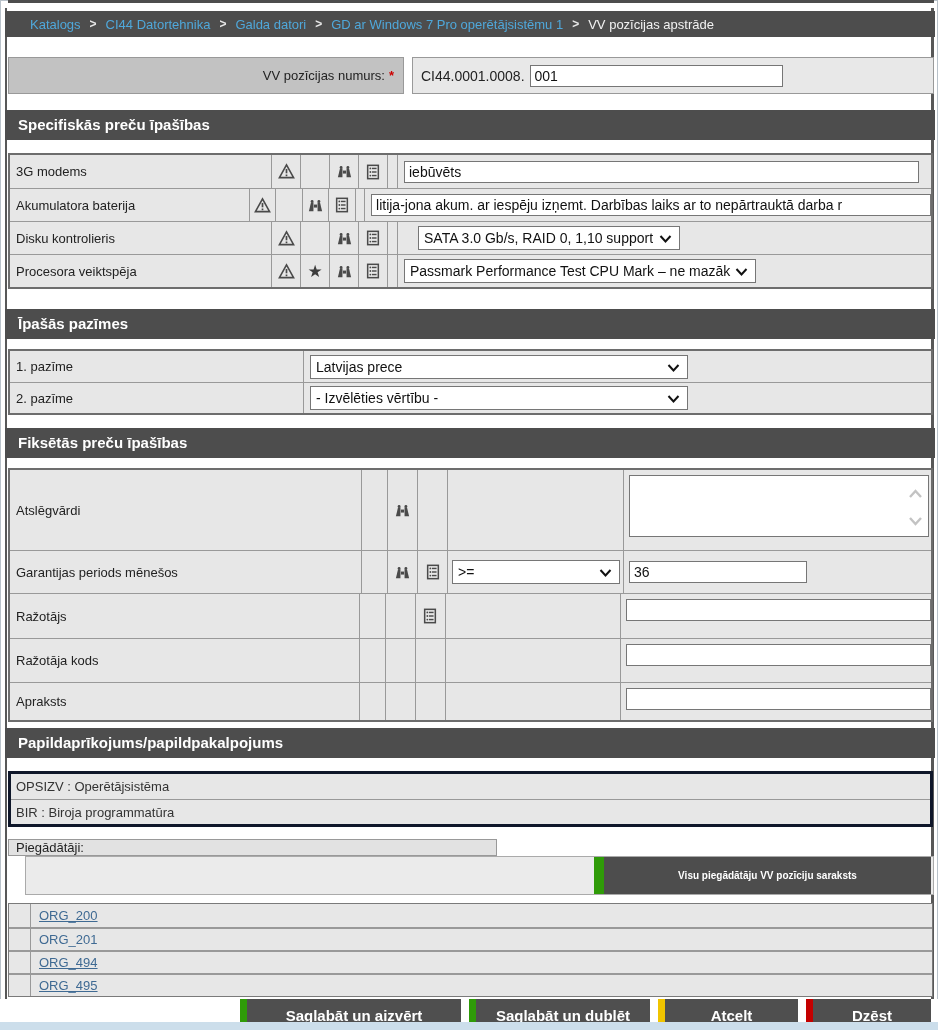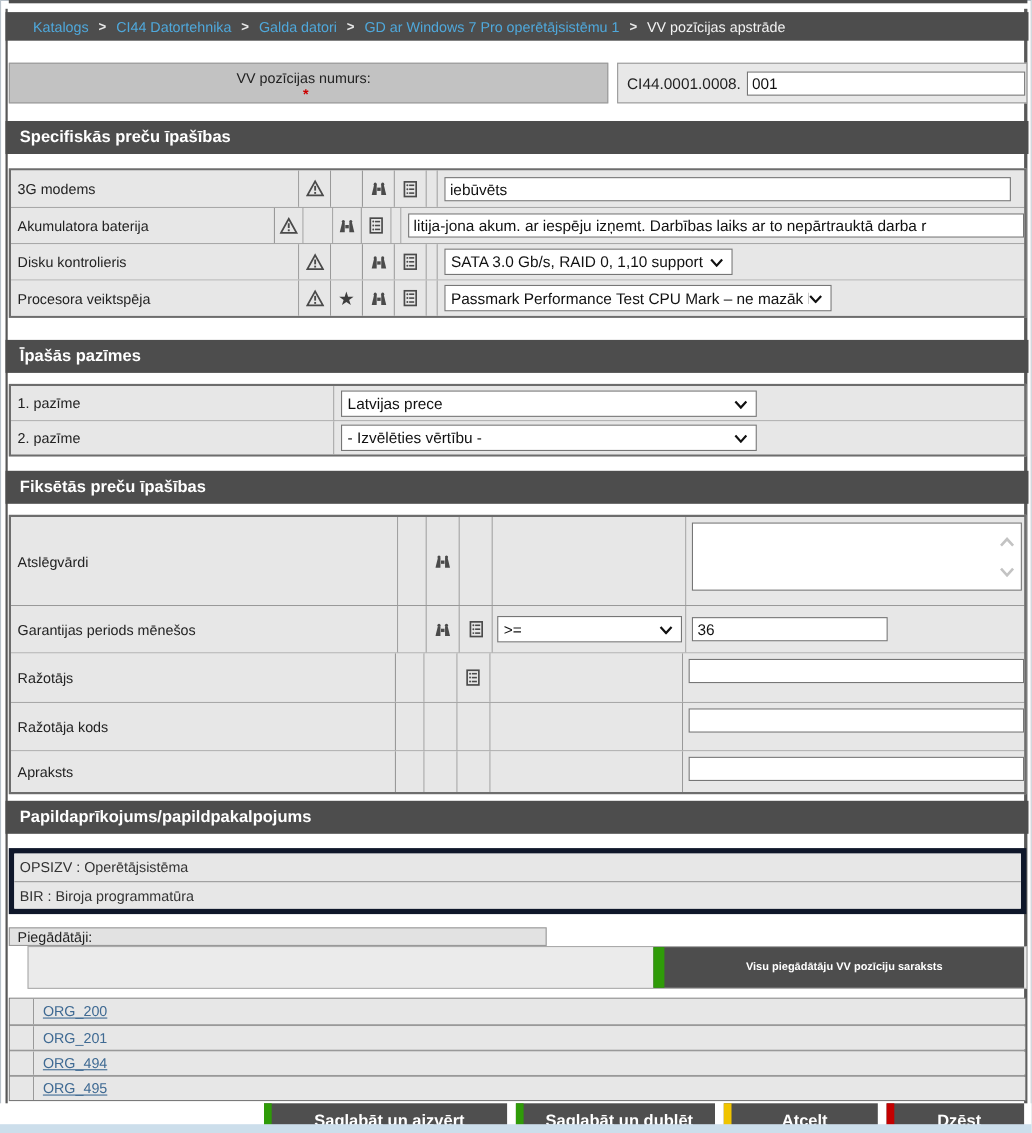--- a/index.html
+++ b/index.html
@@ -14,23 +14,23 @@
   .top-strip { margin:0 4px 0 8px; height:3px; background:#4d4d4d; position:relative; z-index:1; }
 
   .breadcrumb { margin:8px 3px 0 5px; height:26px; background:#4d4d4d; color:#fff;
                 display:flex; align-items:center; padding-left:25px; font-size:13px;
                 position:relative; z-index:1; white-space:nowrap; }
   .breadcrumb .bc-link { color:#4fa8db; cursor:pointer; }
   .breadcrumb .bc-sep { color:#e8e8e8; font-weight:bold; margin:0 9px; font-size:12px; }
   .breadcrumb .bc-cur { color:#f2f2f2; }
 
   .num-row { margin:20px 4px 0 8px; height:37px; display:flex; position:relative; z-index:1; }
-  .num-row .lbl-cell { width:545px; background:#c2c2c2; border:1px solid #999;
+  .num-row .lbl-cell { width:396px; background:#c2c2c2; border:1px solid #999;
                        display:flex; align-items:center; justify-content:flex-end;
-                       padding-right:9px; font-size:13px; color:#222;flex-direction:column; }
+                       padding-right:9px; font-size:13px; color:#222; }
   .num-row .val-cell { flex:1; margin-left:8px; background:#e8e8e8; border:1px solid #999;
                        display:flex; align-items:center; padding-left:8px; font-size:14px; color:#222; }
   .req { color:#cc0000; font-weight:bold; margin-left:4px; }
   .num-input { width:253px; height:22px; margin-left:5px; }
 
   .sec-header { margin:0 3px 0 5px; height:30px; background:#4d4d4d; color:#fff;
                 font-size:15px; font-weight:bold; line-height:30px; padding-left:13px;
                 position:relative; z-index:1; }
   .mt16 { margin-top:16px; } .mt14 { margin-top:20px; } .mt13 { margin-top:13px; } .mt6 { margin-top:6px; }
 
@@ -48,21 +48,21 @@
   .t1 .ico { width:29px; }
   .t1 .sp  { width:10px; background:#e7e7e7; border-right:1px solid #999; }
   .t1 .inp-cell { flex:1; padding-left:6px; overflow:visible; position:relative; }
   .in-w515 { width:515px; } .in-w560 { width:560px; position:relative; z-index:3; }
 
   .white-input { height:22px; border:1px solid #767676; background:#fff; font-size:14px;
                  font-family:"Liberation Sans", sans-serif; padding:1px 4px; color:#111; }
   .sel { height:24px; background:#fff; border:1px solid #767676; display:flex; align-items:center;
          justify-content:space-between; padding:0 7px 0 5px; font-size:14px; color:#111; cursor:pointer; }
   .sel .sel-txt { white-space:nowrap; overflow:hidden; }
-  .w262 { width:262px; } .w352 { width:352px; } .w378 { width:378px; } .w168 { width:168px; }
+  .w262 { width:262px;margin-left:14px; } .w352 { width:352px; } .w378 { width:378px; } .w168 { width:168px; }
 
   
   .t2 .trow { height:31px; }
   .t2 .lbl { width:294px; }
   .t2 .val { flex:1; padding-left:6px; }
 
   
   .t3 .lbl { width:352px; }
   .t3 .c1 { width:26px; } .t3 .c2 { width:30px; } .t3 .c3 { width:30px; }
   .t3 .mid { width:176px; padding-left:4px; }
@@ -71,21 +71,21 @@
   .t3 .r-code { height:44px; } .t3 .r-desc { height:38px; }
   .top-al { align-items:flex-start !important; padding-top:5px; }
   .ta-wrap { position:relative; width:300px; height:62px; background:#fff; border:1px solid #767676; }
   .ta-wrap textarea { position:absolute; inset:0; width:100%; height:100%; border:none; resize:none;
                       background:transparent; font-family:"Liberation Sans", sans-serif; font-size:13px; outline:none; }
   .ta-chev { position:absolute; right:5px; }
   .ta-chev.up { top:9px; } .ta-chev.dn { top:36px; }
   .in-w178 { width:178px; } .in-w305 { width:305px; }
 
   
-  .extras { margin:13px 4px 0 8px; width:925px; border:5px solid #0f172a; position:relative; z-index:1; }
+  .extras { margin:13px 4px 0 8px; width:925px; border:3px solid #0f172a; position:relative; z-index:1; }
   .extras .xrow { height:25px; background:#e7e7e7; border-top:1px solid #999; display:flex;
                   align-items:center; padding-left:5px; font-size:13px; color:#333; }
   .extras .xrow:first-child { border-top:none; }
 
   
   .suppliers { margin:12px 4px 12px 8px; height:52px; display:flex; position:relative; z-index:1;flex-direction:column; }
   .suppliers .s-lbl { width:489px; background:#e2e2e2; border:1px solid #999; display:flex;
                       align-items:center; padding-left:7px; font-size:13px; color:#222; }
   .suppliers .s-right { flex:1; margin-left:17px; background:#ebebeb; border:1px solid #aaa;
                         display:flex; align-items:center; justify-content:flex-end; padding-right:2px; }

